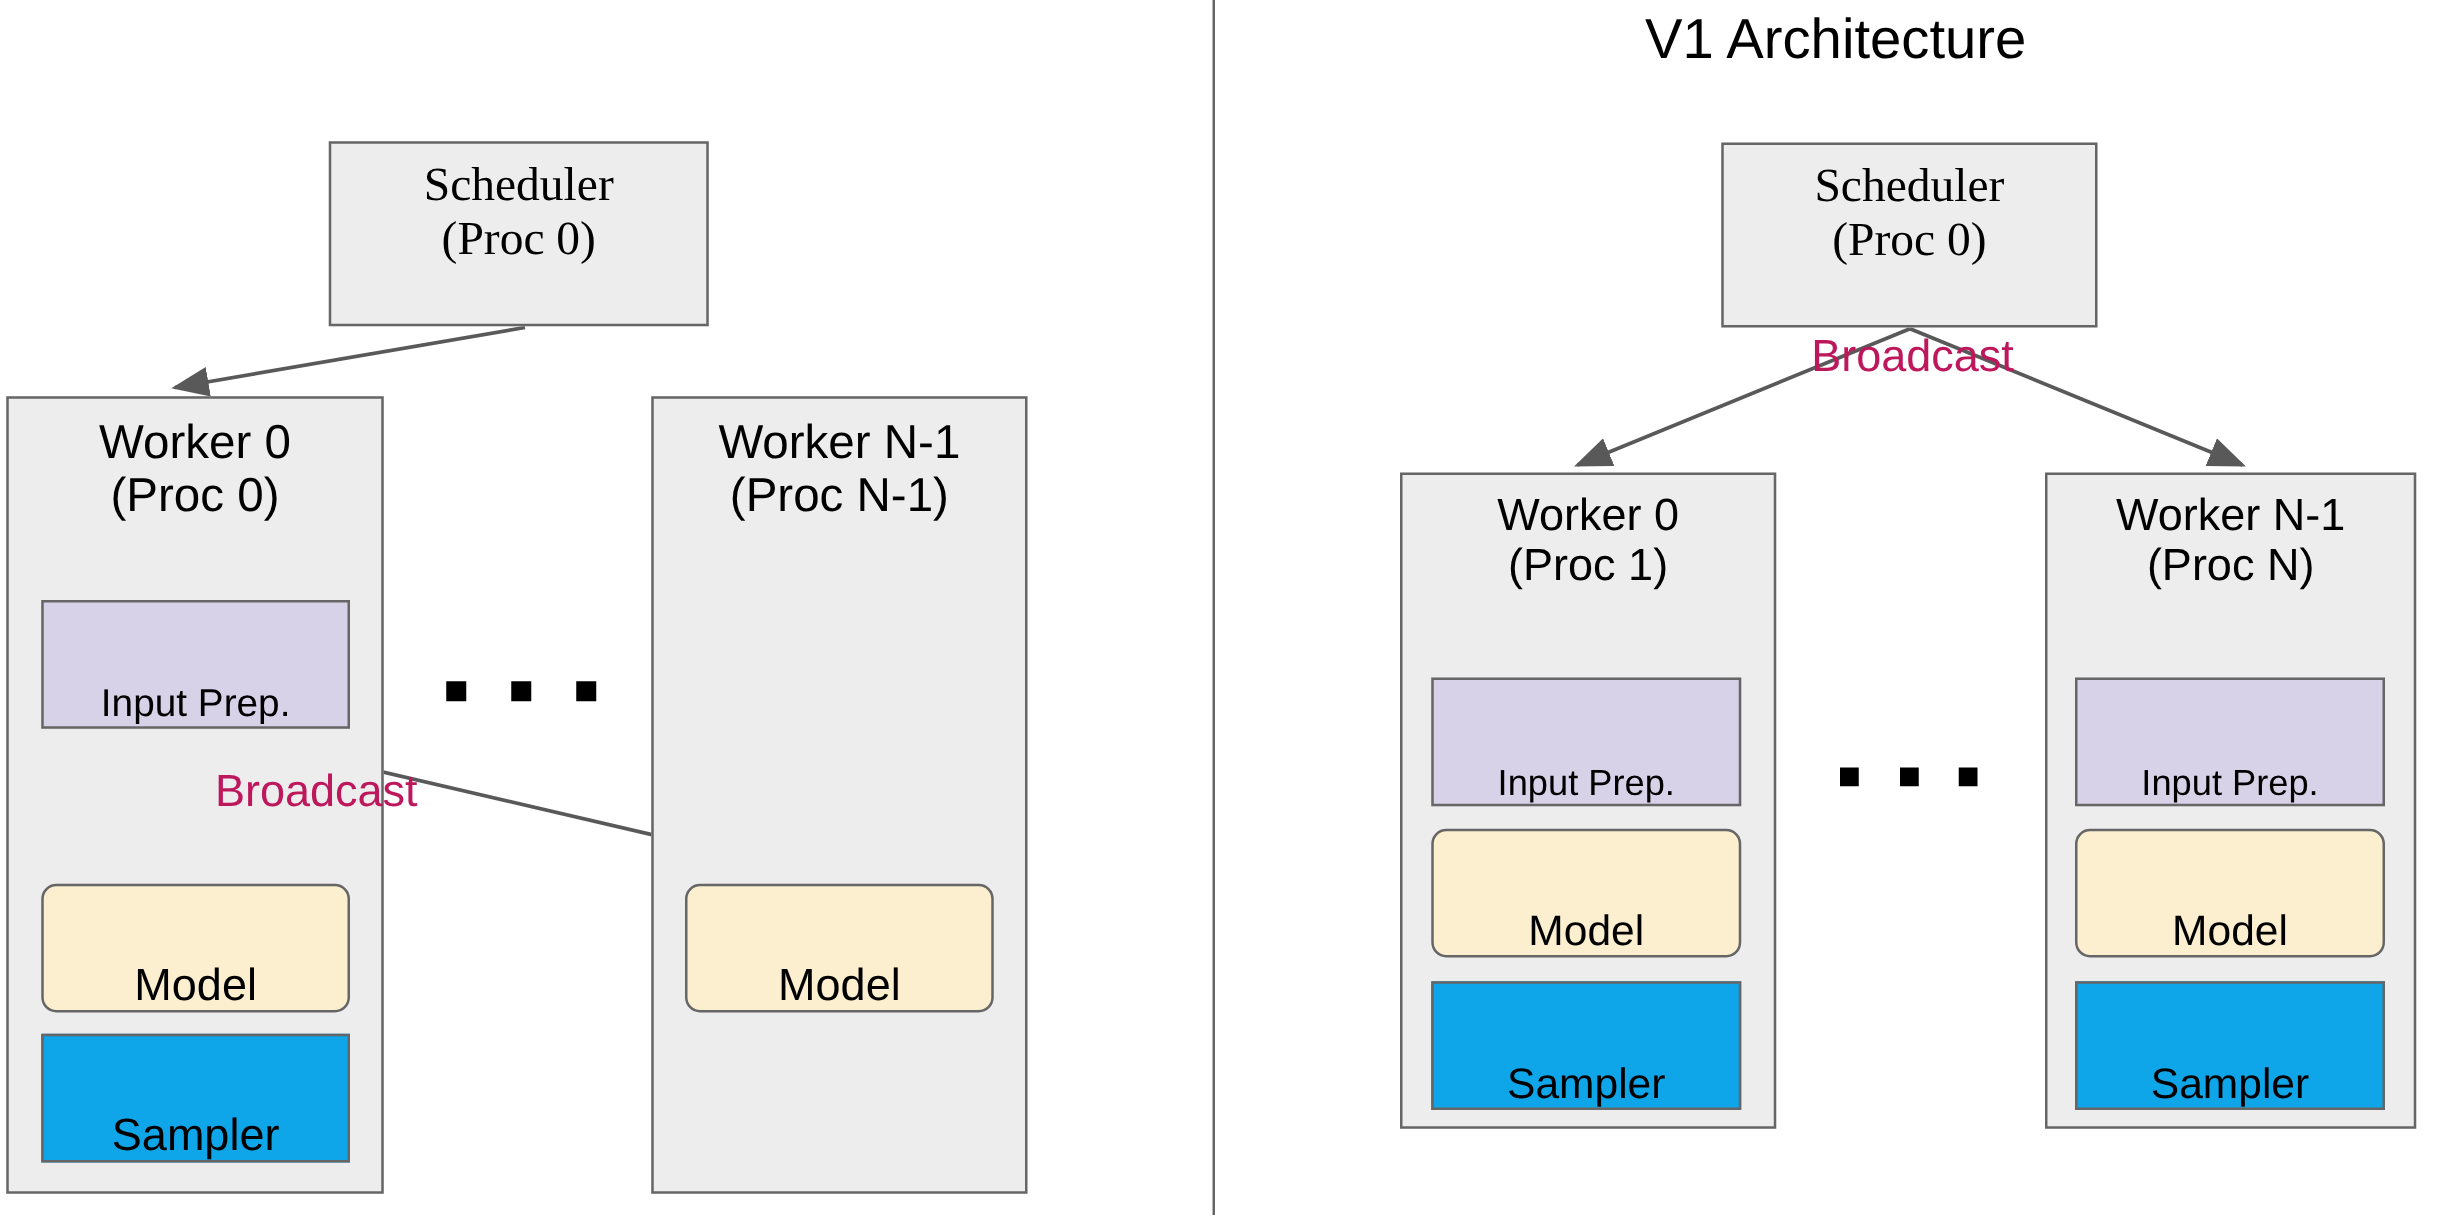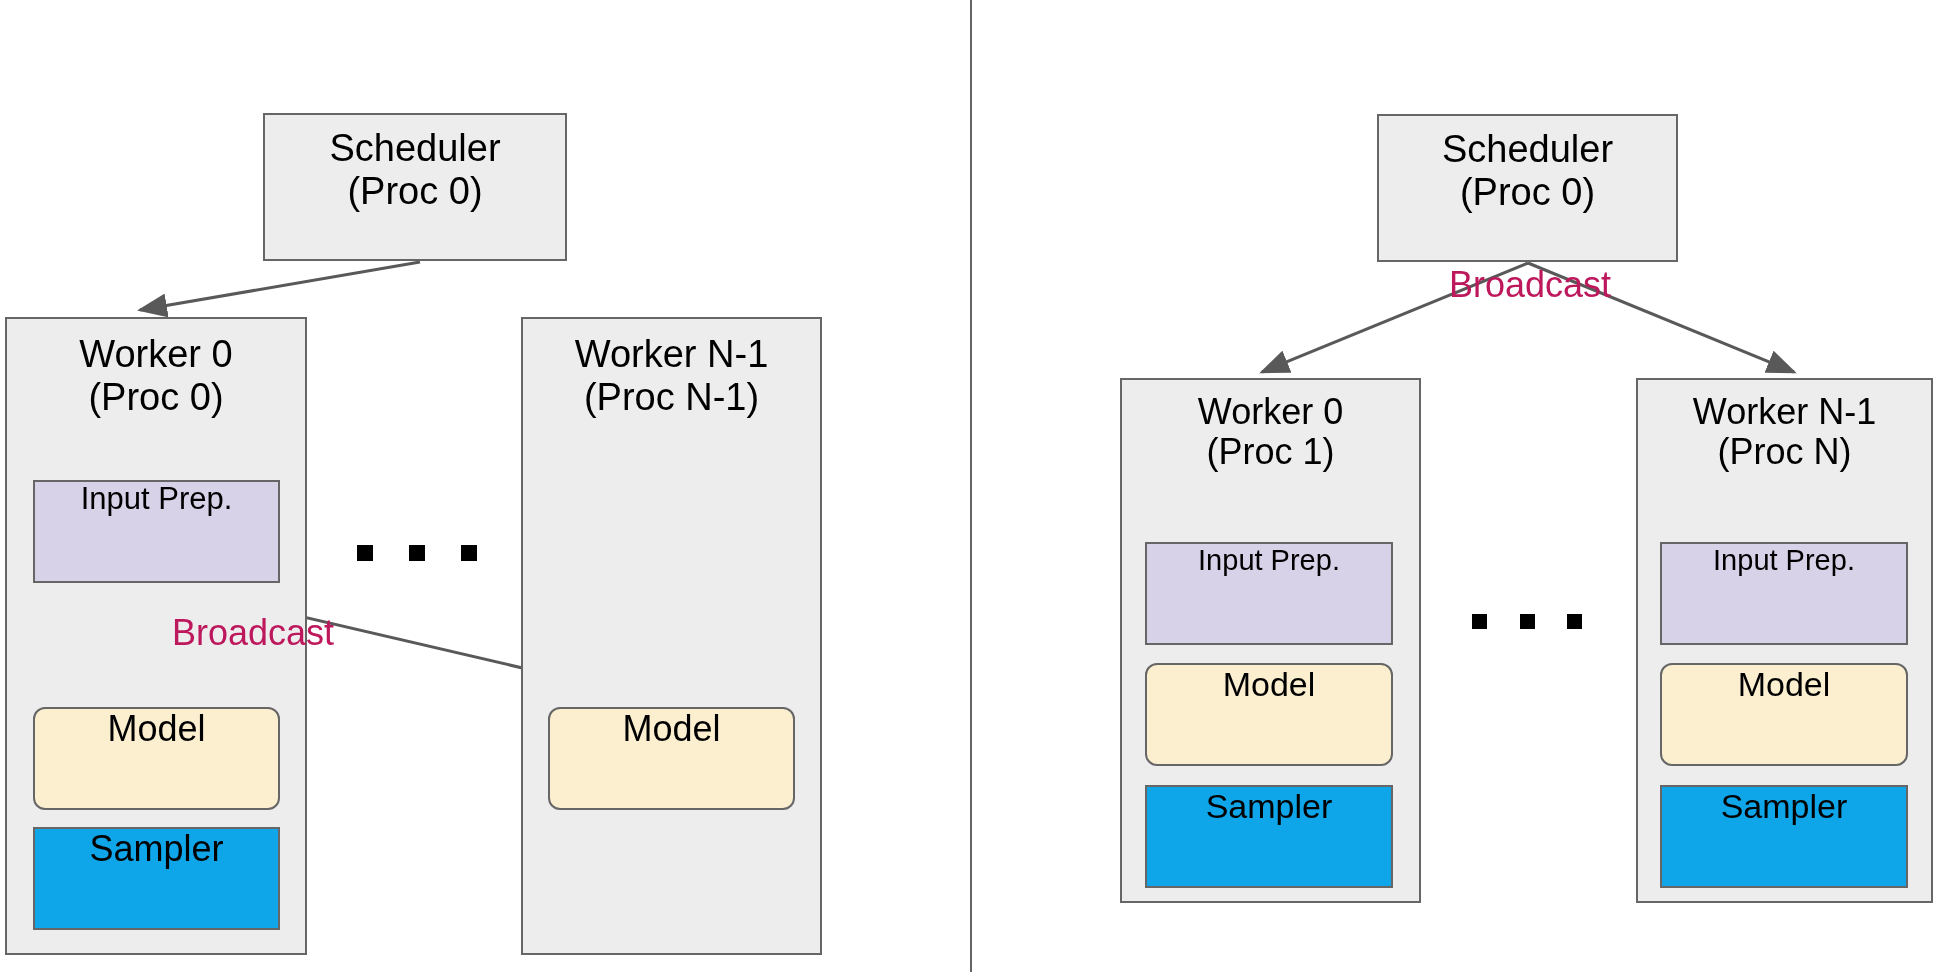--- a/index.html
+++ b/index.html
@@ -40,38 +40,38 @@
     height: 972px;
     background: #666666;
   }
 
   
   .box {
     position: absolute;
     box-sizing: border-box;
     border: 2px solid #666666;
     display: flex;
-    align-items: flex-start;
+    align-items: flex-end;
     justify-content: center;
     text-align: center;
     line-height: 1.12;
   }
   .box-container {
     background: #ededed;
     align-items: flex-start;
     justify-content: center;
   }
   .container-label {
     display: block;
     width: 100%;
     text-align: center;
     white-space: pre-line;
   }
   .box-scheduler { background: #ededed; font-size: 38px; }
-  .box-scheduler .container-label { padding-top: 12px; }
+  .box-scheduler .container-label { padding-top: 12px; font-family: Liberation Serif, serif; }
 
   .box-input  { background: #d8d2e8; }
   .box-model  { background: #fbefd0; border-radius: 12px; }
   .box-sampler{ background: #0ea5e9; }
 
   .inner-label { display: block; width: 100%; text-align: center; }
 
   
   .arrows {
     position: absolute;
@@ -102,20 +102,21 @@
     background: transparent;
   }
 </style>
 </head>
 <body>
 
 <div class="canvas">
 
   <div class="divider"></div>
 
+  <div class="panel-title" id="title-v1">V1 Architecture</div>
 
   <svg class="arrows" viewBox="0 0 1954 972" xmlns="http://www.w3.org/2000/svg">
     <defs>
       <marker id="ah" markerWidth="10" markerHeight="8" refX="9" refY="4" orient="auto" markerUnits="strokeWidth">
         <path d="M0,0 L10,4 L0,8 z" fill="#595959"></path>
       </marker>
     </defs>
 
     <g>
       <line x1="420" y1="262" x2="140" y2="310" stroke="#595959" stroke-width="3" marker-end="url(#ah)"></line>

